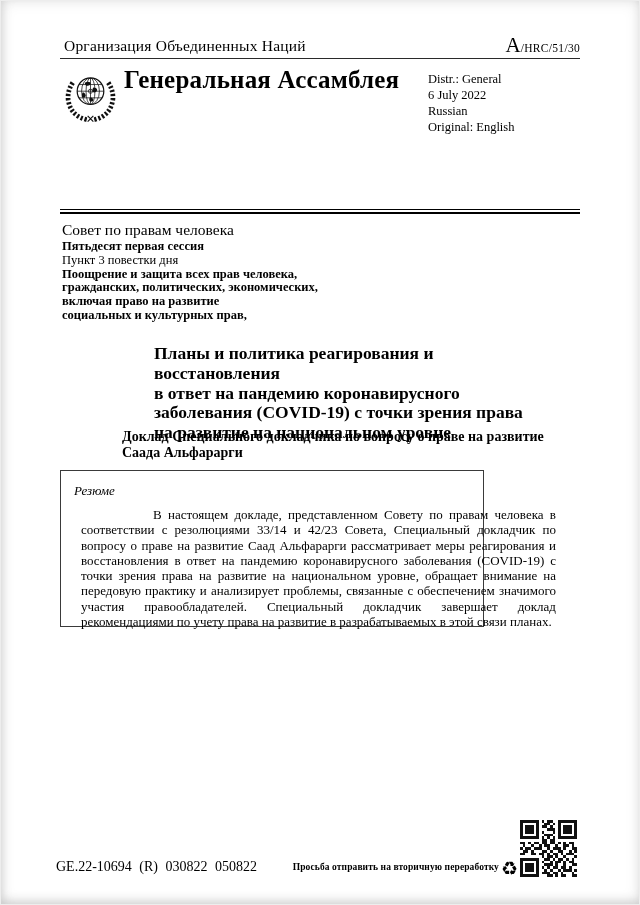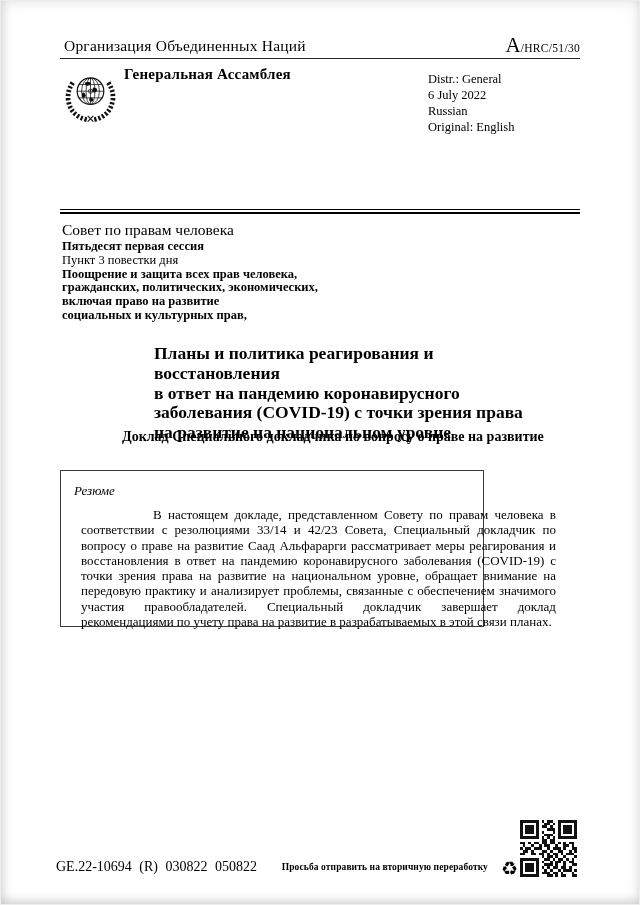--- a/index.html
+++ b/index.html
@@ -7,35 +7,35 @@
     position:relative;width:640px;height:905px;background:#fff;overflow:hidden;
     font-family:"Liberation Serif","DejaVu Serif",serif;color:#000000;
     box-shadow: inset 0 0 0 1px #ededed, inset 0 0 16px rgba(0,0,0,.10), inset 0 -5px 10px rgba(0,0,0,.10), inset 5px 0 10px rgba(0,0,0,.05);
   }
   .abs{position:absolute;}
   .org-name{left:64px;top:37px;font-size:15.5px;letter-spacing:.2px;}
   .doc-symbol{top:33px;right:60px;font-size:21px;}
   .doc-symbol .suffix{font-size:11.5px;letter-spacing:.3px;}
   .rule-thin{left:60px;width:520px;top:58px;height:1px;background:#2a2a2a;}
   .emblem{left:62px;top:65px;width:57px;height:60px;}
-  .assembly-title{left:124px;top:66px;font-size:15px;font-weight:bold;letter-spacing:.2px;}
+  .assembly-title{left:124px;top:66px;font-size:25px;font-weight:bold;letter-spacing:.2px;}
   .distr{left:428px;top:71px;font-size:12.5px;line-height:16px;}
   .rule-thick{left:60px;width:520px;top:209px;height:2px;border-top:1px solid #000;border-bottom:2px solid #000;}
   .session{left:62px;top:220px;width:340px;}
   .council{font-size:15.5px;font-weight:normal;line-height:19px;}
   .session-num{font-size:12.5px;font-weight:bold;line-height:15px;}
   .session-dates,.agenda-item{font-size:12.5px;line-height:13.8px;}
   .agenda-line{font-size:12.5px;font-weight:bold;line-height:13.6px;font-family:Liberation Serif, serif;}
   .report-title{left:122px;top:344px;width:380px;font-size:17.5px;font-weight:bold;line-height:19.8px;margin-left:32px;}
   .report-subtitle{left:122px;top:429px;width:440px;font-size:14px;font-weight:bold;line-height:15.5px;}
   .summary-box{left:60px;top:470px;width:424px;height:157px;border:1px solid #3a3a3a;box-sizing:border-box;}
   .summary-heading{position:absolute;left:13px;top:12px;font-size:13px;font-style:italic;}
   .summary-paragraph{position:absolute;left:20px;top:36px;width:475px;font-size:13px;line-height:15.3px;text-align:justify;text-indent:72px;}
   .ge-number{left:56px;top:859px;font-size:14px;word-spacing:4px;}
-  .recycle-row{top:857px;right:122px;display:flex;align-items:center;gap:13px;}
+  .recycle-row{top:857px;right:122px;display:flex;align-items:center;gap:2px;}
   .recycle-note{font-size:9.5px;font-weight:bold;letter-spacing:.1px;}
   .recycle-icon{font-family:"DejaVu Sans",sans-serif;font-size:19px;font-weight:normal;line-height:1;transform:translateY(2px);}
   .qr{left:520px;top:820px;width:57px;height:57px;}
 </style>
 </head>
 <body>
 
 <div id="page">
 
   <div class="abs org-name">Организация Объединенных Наций</div>
@@ -96,20 +96,21 @@
 
   <div class="abs report-title">
     <div>Планы и политика реагирования и восстановления</div>
     <div>в ответ на пандемию коронавирусного</div>
     <div>заболевания (COVID-19) с точки зрения права</div>
     <div>на развитие на национальном уровне</div>
   </div>
 
   <div class="abs report-subtitle">
     <div>Доклад Специального докладчика по вопросу о праве на развитие</div>
+    <div>Саада Альфарарги</div>
   </div>
 
   <div class="abs summary-box">
     <div class="summary-heading">Резюме</div>
     <div class="summary-paragraph">В настоящем докладе, представленном Совету по правам человека в соответствии с резолюциями 33/14 и 42/23 Совета, Специальный докладчик по вопросу о праве на развитие Саад Альфарарги рассматривает меры реагирования и восстановления в ответ на пандемию коронавирусного заболевания (COVID-19) с точки зрения права на развитие на национальном уровне, обращает внимание на передовую практику и анализирует проблемы, связанные с обеспечением значимого участия правообладателей. Специальный докладчик завершает доклад рекомендациями по учету права на развитие в разрабатываемых в этой связи планах.</div>
   </div>
 
   <div class="abs ge-number">GE.22-10694 (R) 030822 050822</div>
 
   <div class="abs recycle-row">

